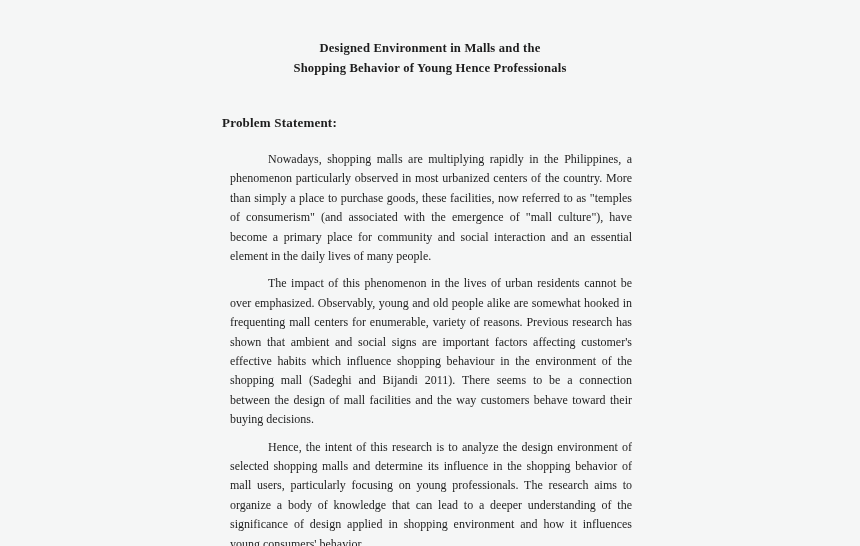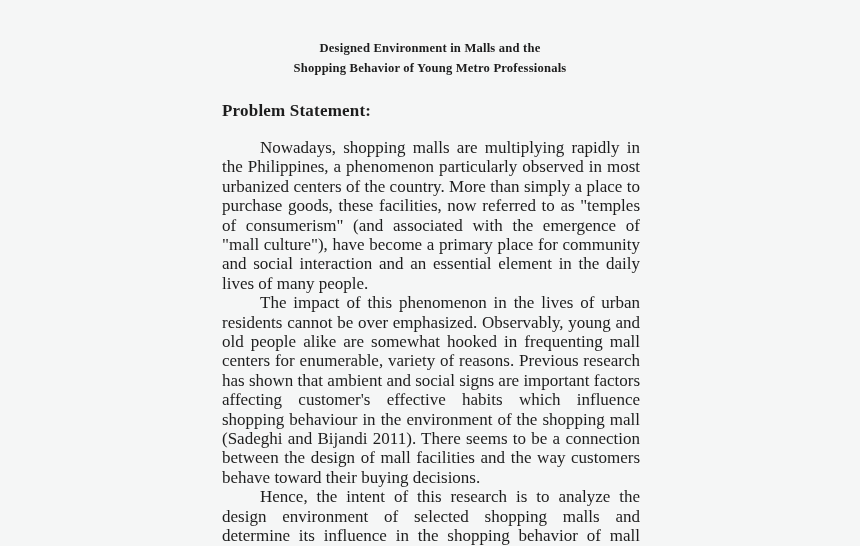--- a/index.html
+++ b/index.html
@@ -25,50 +25,50 @@
     font-weight: bold;
     font-size: 12.6px;
     line-height: 20px;
     letter-spacing: 0.2px;
   }
   .content {
     margin-left: 222px;
     width: 418px;
   }
   .section-heading {
-    margin-top: 23px;
+    margin-top: 35px;
     font-weight: bold;
-    font-size: 17px;
+    font-size: 13px;
     line-height: 19.4px;
     letter-spacing: 0.2px;
   }
   .body-text {
-    margin: 0;
-    font-size: 17px;
+    margin: 8px;
+    font-size: 12px;
     line-height: 19.4px;
     text-align: justify;
     text-justify: inter-word;
   }
   p.body-text {
     text-indent: 38px;
   }
   .first-para {
     margin-top: 17.5px;
   }
   .citation {
   }
 </style>
 </head>
 <body>
 
 <div class="page">
 
   <div class="title-block">
     <div>Designed Environment in Malls and the</div>
-    <div>Shopping Behavior of Young Metro Professionals</div>
+    <div>Shopping Behavior of Young Hence Professionals</div>
   </div>
 
   <div class="content">
 
     <div class="section-heading">Problem Statement:</div>
 
     <p class="body-text first-para">Nowadays, shopping malls are multiplying rapidly in the Philippines, a phenomenon particularly observed in most urbanized centers of the country. More than simply a place to purchase goods, these facilities, now referred to as "temples of consumerism" (and associated with the emergence of "mall culture"), have become a primary place for community and social interaction and an essential element in the daily lives of many people.</p>
 
     <p class="body-text"><span>The impact of this phenomenon in the lives of urban residents cannot be over emphasized. Observably, young and old people alike are somewhat hooked in frequenting mall centers for enumerable, variety of reasons. Previous research has shown that ambient and social signs are important factors affecting customer's effective habits which influence shopping behaviour in the environment of the shopping mall </span><span class="citation">(Sadeghi and Bijandi 2011)</span><span>. There seems to be a connection between the design of mall facilities and the way customers behave toward their buying decisions.</span></p>
 

